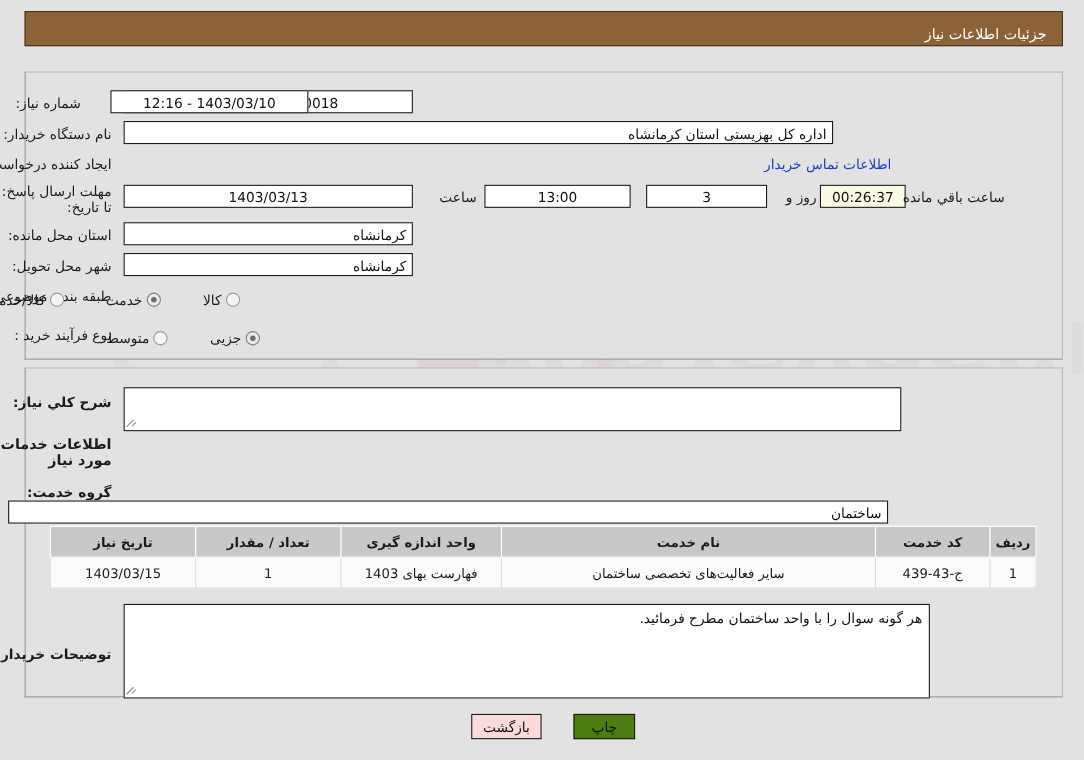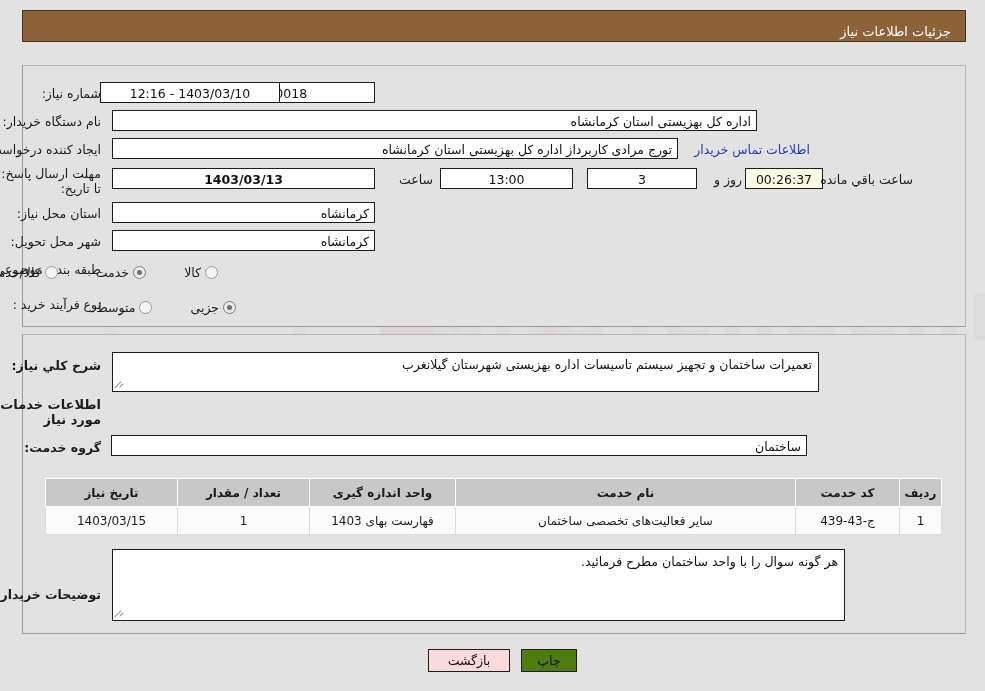--- a/index.html
+++ b/index.html
@@ -213,21 +213,21 @@
     height: 23px;
     border: 1px solid #1c1c1c;
     font-size: 12.5px;
     color: #111111;
     line-height: 21px;
     text-align: center;
     cursor: pointer;
     z-index: 3;
   }
   #btn-print  { left: 521px; top: 649px; width: 56px; background: #4d7c0f; }
-  #btn-back   { left: 428px; top: 649px; width: 82px; background: #fbdada; text-align: center; }
+  #btn-back   { left: 428px; top: 649px; width: 64px; background: #fbdada; text-align: center; }
 </style>
 </head>
 <body>
 
 <div id="page">
 
   <svg class="watermark" viewBox="0 0 985 200" xmlns="http://www.w3.org/2000/svg">
     <g fill="#cfcfcf">
       <path d="M205 10 L300 40 L300 118 C300 150 255 172 205 186 C155 172 110 150 110 118 L110 40 Z" fill="none" stroke="#d2d2d2" stroke-width="13"></path>
     </g>
@@ -237,43 +237,42 @@
     </g>
     <text x="430" y="130" font-family="'DejaVu Sans', sans-serif" font-size="86" font-weight="bold" fill="#cecece" letter-spacing="1" direction="ltr">anaTender.net</text>
   </svg>
 
   <div class="header-bar">
     <div class="header-title">جزئیات اطلاعات نیاز</div>
   </div>
 
   <div class="panel" id="panel-top"></div>
 
-  <div class="lbl" style="right:884px; top:86px;">شماره نیاز:</div>
+  <div class="lbl" style="right:912px; top:86px;">شماره نیاز:</div>
   <div class="fld center" style="right:610px; top:82px; width:263px;">1103003280000018</div>
 
   <div class="lbl" style="right:712px; top:86px;">تاریخ و ساعت اعلان عمومی:</div>
   <div class="fld center" style="right:705px; top:82px; width:180px;">1403/03/10 - 12:16</div>
 
   <div class="lbl" style="right:884px; top:114px;">نام دستگاه خریدار:</div>
   <div class="fld" style="right:228px; top:110px; width:645px;padding-left:16px;">اداره کل بهزیستی استان کرمانشاه</div>
 
   <div class="lbl" style="right:884px; top:142px;">ایجاد کننده درخواست:</div>
-  <div class="fld" style="right:307px; top:138px; width:566px;">تورج مرادی کاربرداز  اداره کل بهزیستی استان کرمانشاه</div>
   <div class="link" style="right:175px; top:142px;">اطلاعات تماس خریدار</div>
 
   <div class="lbl wrap" style="right:884px; top:166px; width:100px;">مهلت ارسال پاسخ: تا تاریخ:</div>
-  <div class="fld center" style="right:610px; top:168px; width:263px;font-weight:bold;">1403/03/13</div>
+  <div class="fld center" style="right:610px; top:168px; width:263px;">1403/03/13</div>
   <div class="lbl" style="right:552px; top:172px;">ساعت</div>
   <div class="fld center" style="right:412px; top:168px; width:133px;">13:00</div>
   <div class="fld center" style="right:288px; top:168px; width:110px;">3</div>
   <div class="lbl" style="right:243px; top:172px;">روز و</div>
   <div class="fld cream center" style="right:162px; top:168px; width:78px;">00:26:37</div>
   <div class="lbl" style="right:72px; top:172px;">ساعت باقي مانده</div>
 
-  <div class="lbl" style="right:884px; top:206px;">استان محل نیاز:</div>
+  <div class="lbl" style="right:884px; top:206px;">استان محل مانده:</div>
   <div class="fld" style="right:610px; top:202px; width:263px;">کرمانشاه</div>
 
   <div class="lbl" style="right:884px; top:234px;">شهر محل تحویل:</div>
   <div class="fld" style="right:610px; top:230px; width:263px;">کرمانشاه</div>
 
   <div class="lbl" style="right:884px; top:262px;">طبقه بندی موضوعی:</div>
   <div class="radio-group" style="right:760px; top:261px;">
     <span class="radio-opt">
       <span class="radio-dot"></span>
       <span class="radio-lbl">کالا</span>
@@ -297,31 +296,30 @@
     <span class="radio-opt">
       <span class="radio-dot"></span>
       <span class="radio-lbl">متوسط</span>
     </span>
   </div>
 
   <div class="panel" id="panel-mid"></div>
 
   <div class="lbl bold-lbl" style="right:884px; top:358px;">شرح کلي نیاز:</div>
   <div class="ta" style="right:166px; top:352px; width:707px; height:40px;">
-    <span>تعمیرات ساختمان و تجهیز سیستم  تاسیسات اداره بهزیستی شهرستان گیلانغرب</span>
     <span class="grip">
       <i style="transform:rotate(-45deg) translate(-6px,5px); width:9px;"></i>
       <i style="transform:rotate(-45deg) translate(-2px,8px); width:5px;"></i>
     </span>
   </div>
 
   <div class="section-head" style="right:884px; top:397px;">اطلاعات خدمات مورد نیاز</div>
 
   <div class="lbl bold-lbl" style="right:884px; top:440px;">گروه خدمت:</div>
-  <div class="fld" style="right:178px; top:435px; width:696px;">ساختمان</div>
+  <div class="fld" style="right:178px; top:455px; width:800px;">ساختمان</div>
 
   <table class="tbl">
     <colgroup>
       <col style="width:42px">
         <col style="width:104px">
         <col style="width:340px">
       <col style="width:146px">
         <col style="width:132px">
         <col style="width:132px">
     </colgroup>
@@ -341,21 +339,21 @@
         <td>ج-43-439</td>
         <td>سایر فعالیت‌های تخصصی ساختمان</td>
         <td>فهارست بهای 1403</td>
         <td>1</td>
         <td>1403/03/15</td>
       </tr>
     </tbody>
   </table>
 
   <div class="lbl bold-lbl" style="right:884px; top:587px;">توضیحات خریدار:</div>
-  <div class="ta" style="right:140px; top:549px; width:733px; height:72px;">
+  <div class="ta" style="right:140px; top:549px; width:733px; height:86px;">
     <span>هر گونه سوال را با واحد ساختمان مطرح فرمائید.</span>
     <span class="grip">
       <i style="transform:rotate(-45deg) translate(-6px,5px); width:9px;"></i>
       <i style="transform:rotate(-45deg) translate(-2px,8px); width:5px;"></i>
     </span>
   </div>
 
   <div class="btn" id="btn-print">چاپ</div>
   <div class="btn" id="btn-back">بازگشت</div>
 

